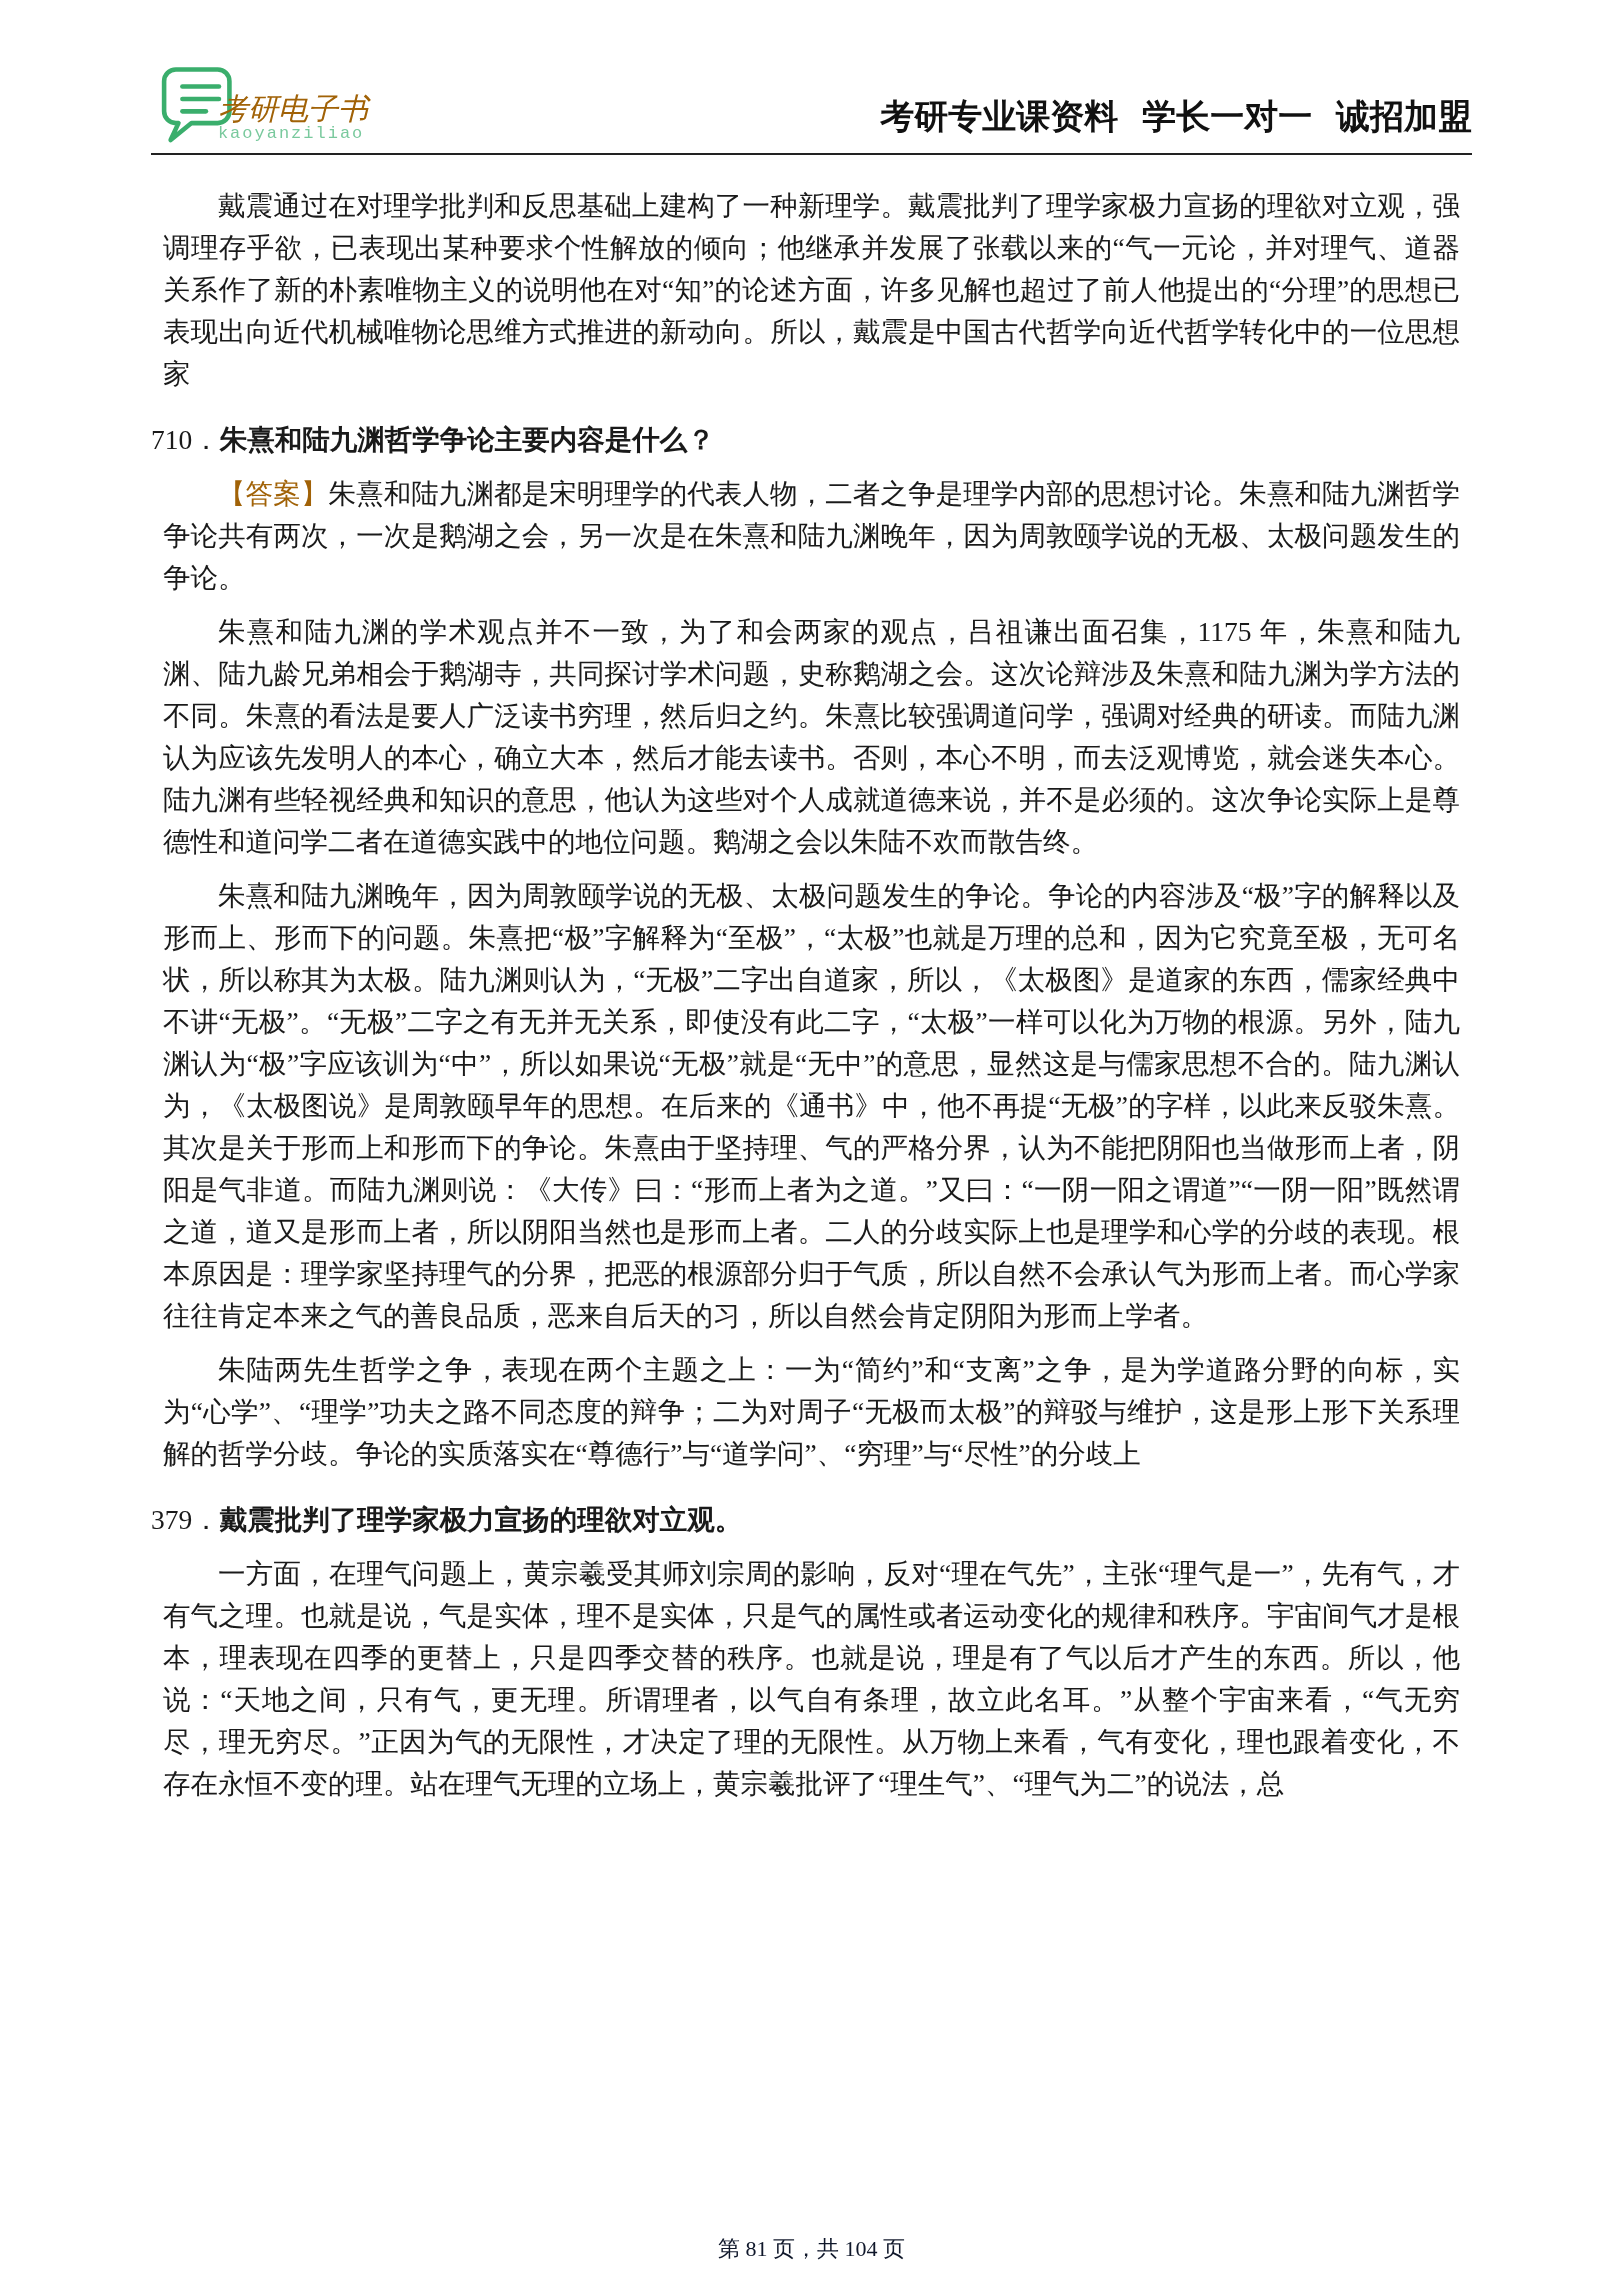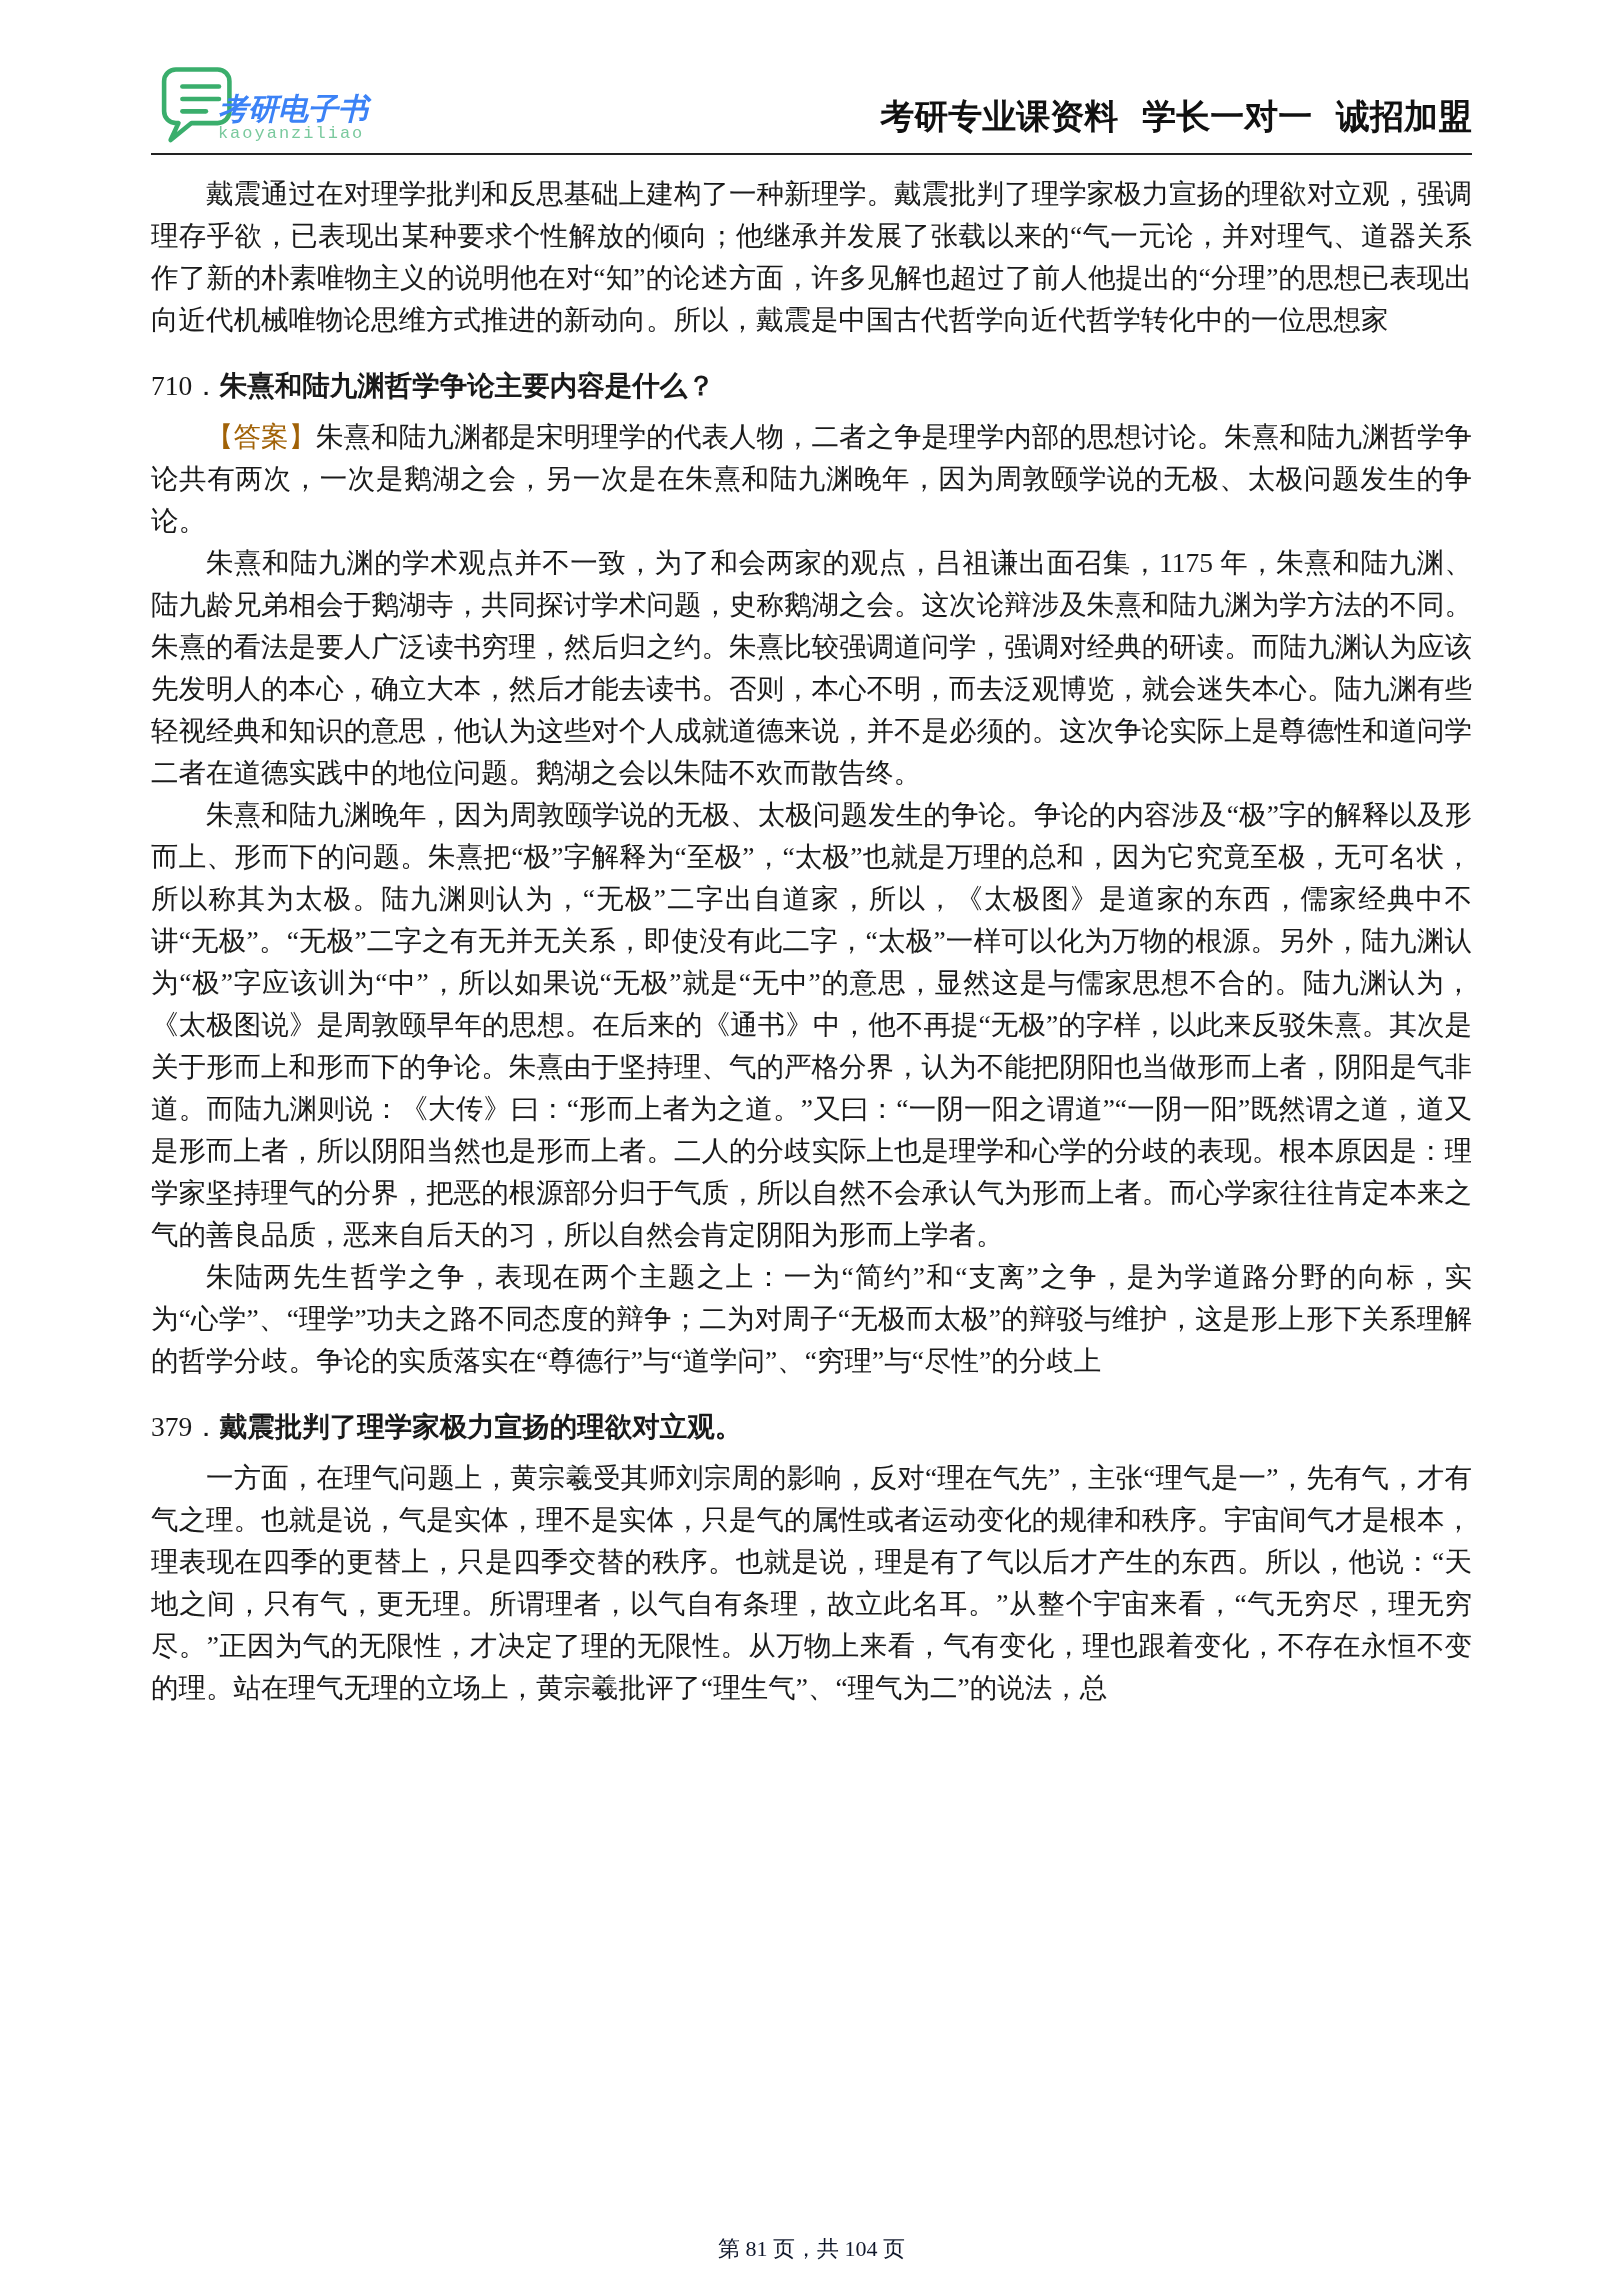--- a/index.html
+++ b/index.html
@@ -24,23 +24,23 @@
     justify-content: space-between;
     align-items: flex-end;
     border-bottom: 2px solid #222222;
     padding-bottom: 9.2px;
   }
   .logo { display: flex; align-items: flex-end; gap: 3.9px; }
   .logo-icon svg { display: block; }
   .logo-text { display: flex; flex-direction: column; line-height: 1.05; margin-left: -22px; margin-bottom: 1.3px; }
   .logo-title {
     font-size: 30px;
-    font-weight: bold;
+    font-weight: normal;
     font-style: italic;
-    color: #3b82f6;
+    color: #a16207;
     font-family: "Liberation Sans", "DejaVu Sans", sans-serif;
   }
   .logo-sub {
     font-size: 17px;
     color: #79c99d;
     letter-spacing: 2px;
     font-family: Liberation Mono, monospace;
   }
   .tagline {
     font-size: 34px;
@@ -50,21 +50,21 @@
     word-spacing: 14.4px;
     padding-bottom: 3.9px;
   }
   
   .content {
     padding-top: 18.3px;
     font-size: 27.5px;
     line-height: 42px;
     text-align: justify;
   }
-  .para { margin: 0; text-indent: 2em; }
+  .para { margin: 12px; text-indent: 2em; }
   .question { margin: 23.6px 0 9.2px 0; text-indent: 0; }
   .qnum { font-family: "Liberation Serif", serif; }
   .qtitle {
     font-weight: bold;
     font-family: "Liberation Sans", "DejaVu Sans", sans-serif;
   }
   .answer-label { color: #a16207; }
   
   .footer {
     position: absolute;

